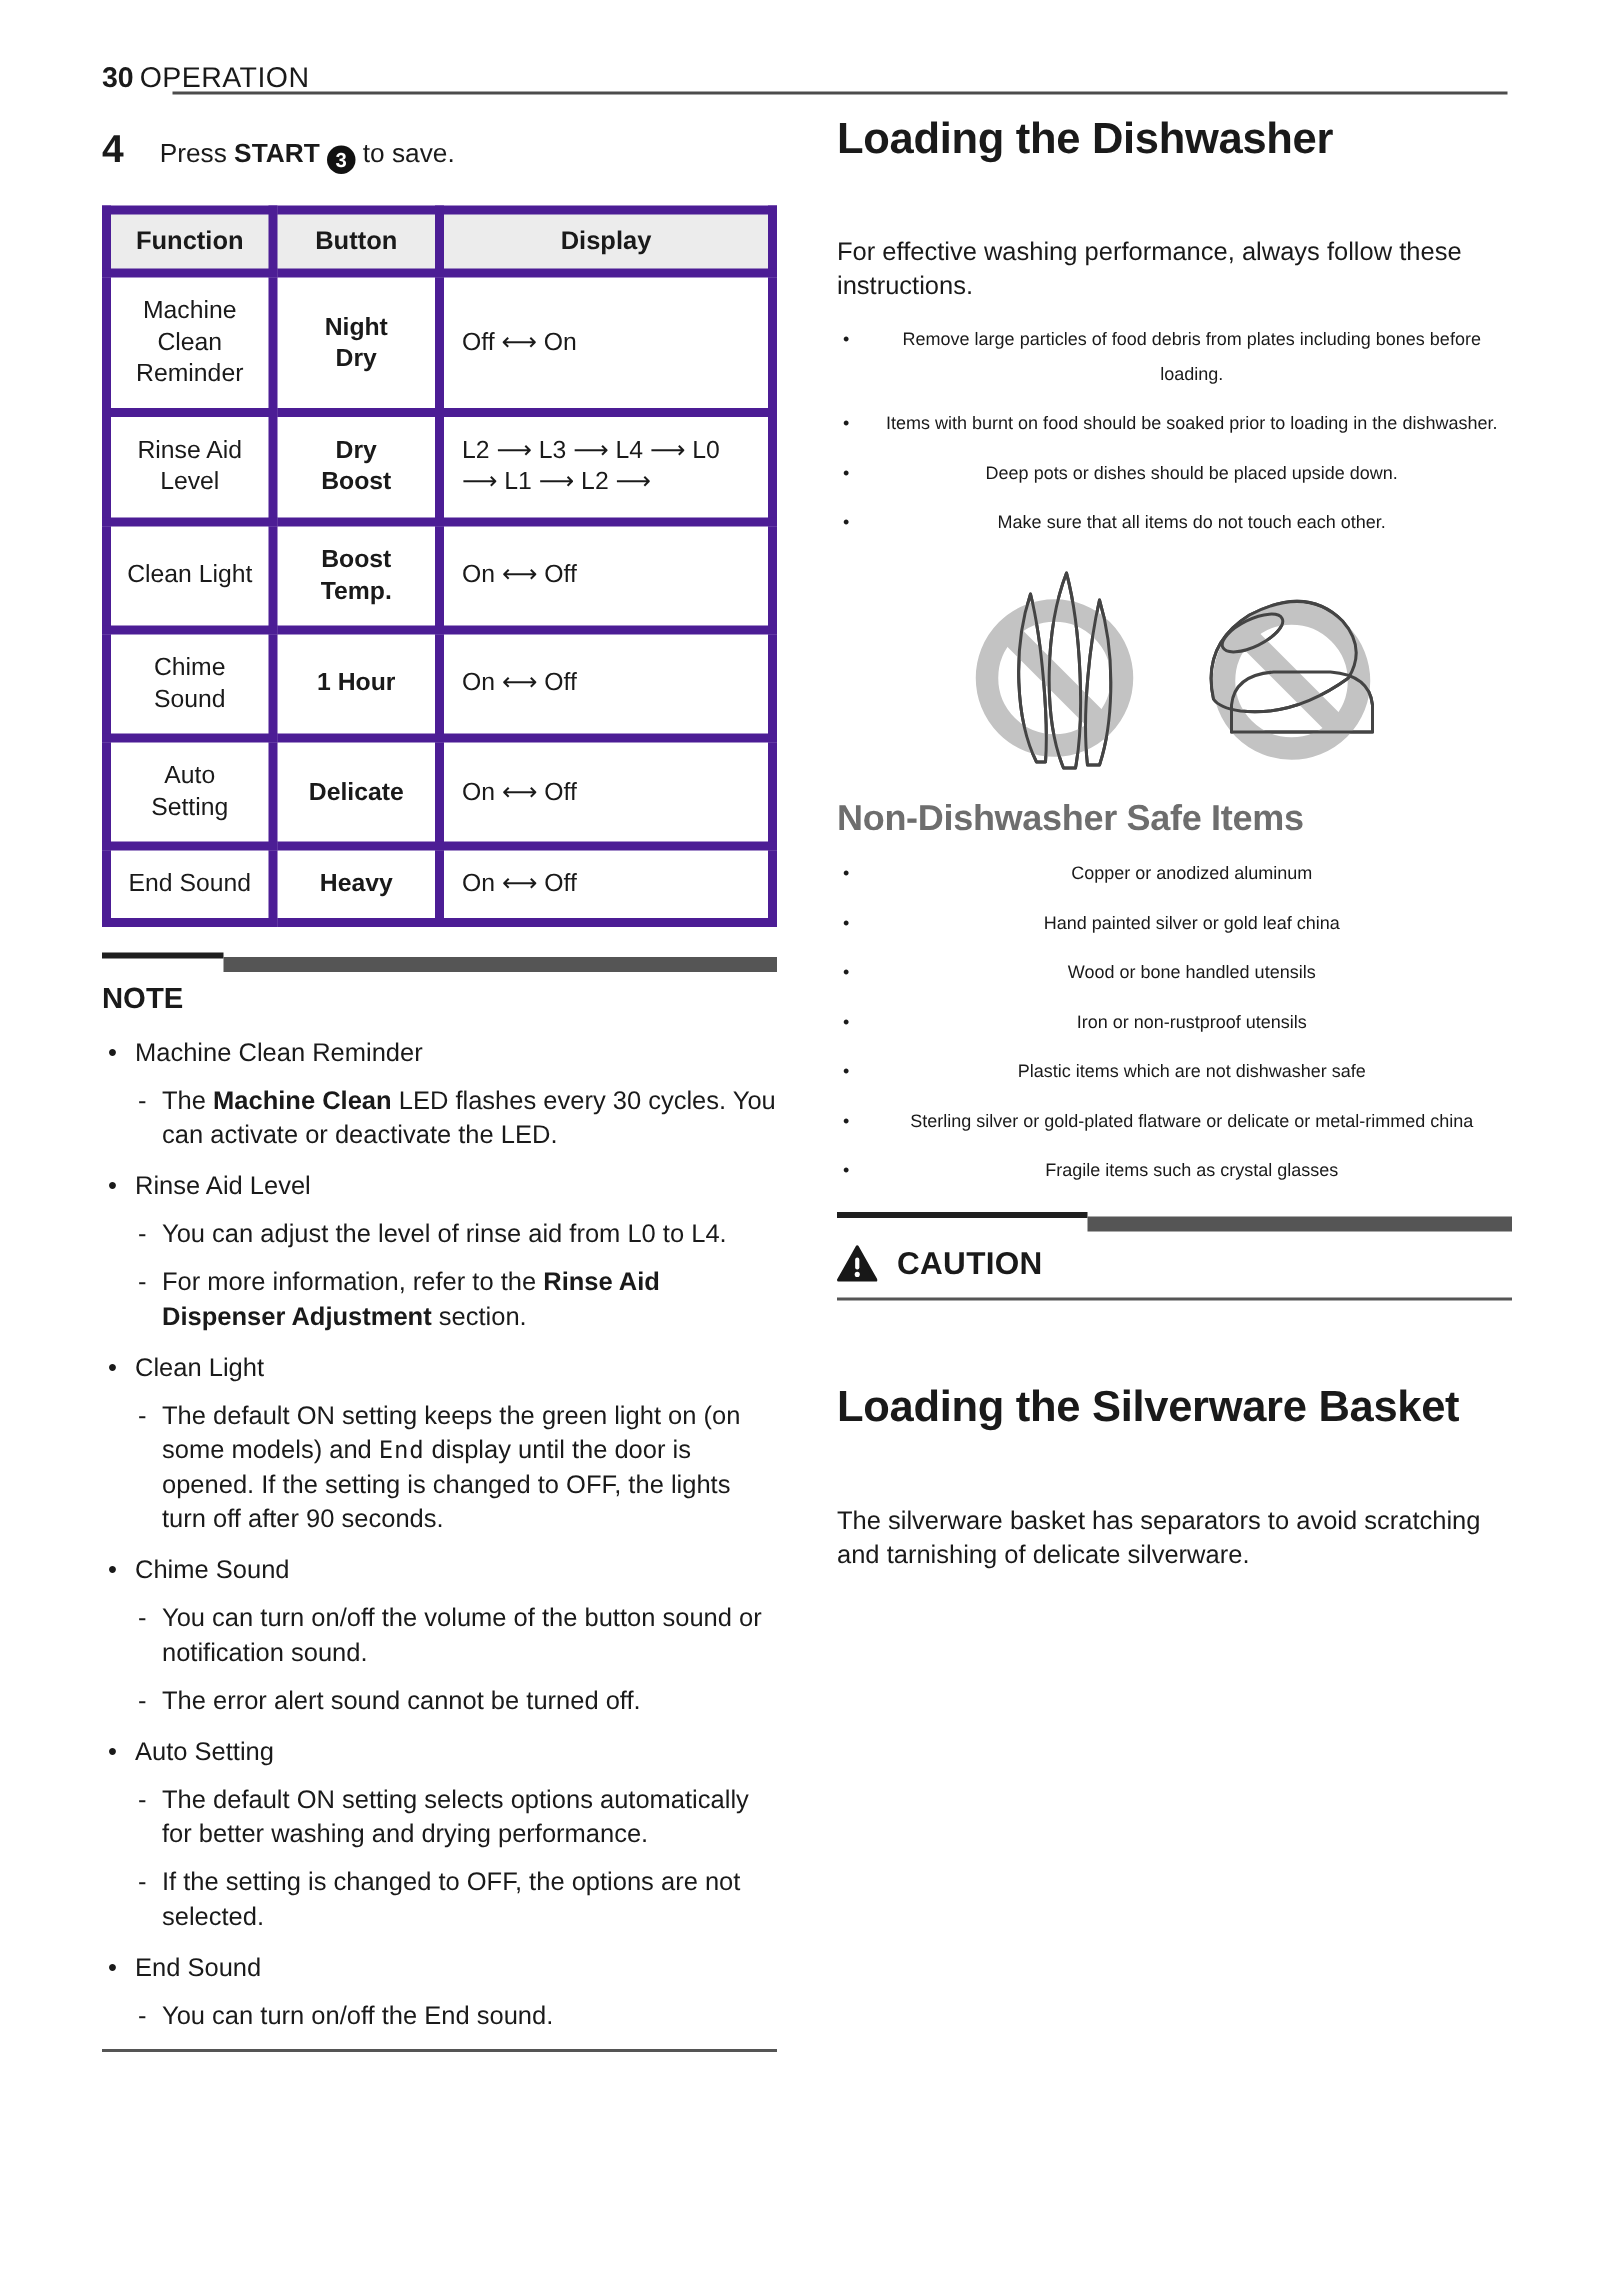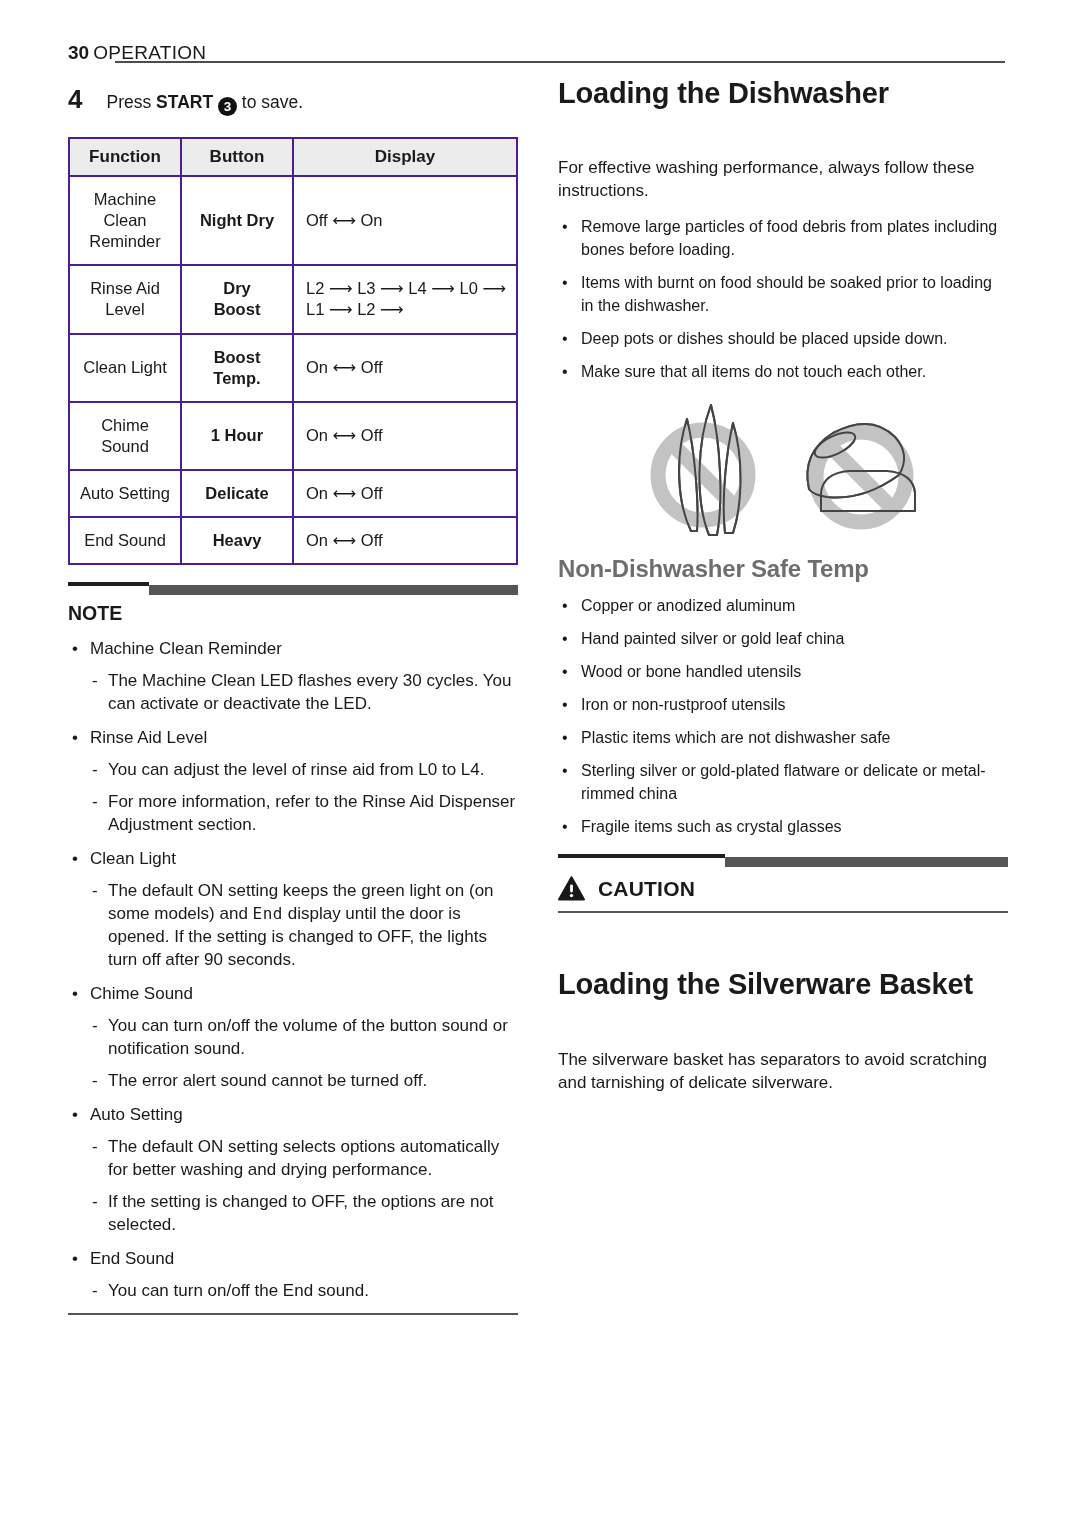--- a/index.html
+++ b/index.html
@@ -27,21 +27,21 @@
   .step-text { font-size:17.5px; }
   .step-text b { font-weight:bold; }
   .num-badge {
     display:inline-flex; width:19px; height:19px; border-radius:50%;
     background:#111; color:#fff; font-size:13.5px; font-weight:bold;
     align-items:center; justify-content:center; vertical-align:-3px;
   }
 
   
   table.settings { width:100%; border-collapse:collapse; margin-top:21px; }
-  table.settings th, table.settings td { border:2px solid #4c1d95; }
+  table.settings th, table.settings td { border:6px solid #4c1d95; }
   table.settings th {
     background:#ececec; font-size:17px; font-weight:bold; padding:8px 4px;
   }
   table.settings col.c1 { width:25%; } table.settings col.c2 { width:25%; } table.settings col.c3 { width:50%; }
   table.settings td { font-size:16.5px; line-height:1.28; vertical-align:middle; }
   td.fn  { text-align:center; padding:12px 8px; }
   td.btn { text-align:center; font-weight:bold; padding:12px 16px; }
   td.dsp { text-align:left; padding:12px 6px 12px 12px; font-family:"Liberation Sans","DejaVu Sans",sans-serif; }
 
   
@@ -56,31 +56,31 @@
   .tone-bar.caution-bar .thick { width:63%; }
 
   
   .note-title { font-size:19.5px; font-weight:bold; margin:7px 0 12px; }
   ul.note-list { list-style:none; }
   ul.note-list > li { position:relative; padding-left:22px; font-size:17px; line-height:23px; margin-bottom:11px; }
   ul.note-list > li::before { content:"•"; position:absolute; left:4px; }
   .subs { margin-top:9px; }
   .sub { position:relative; margin:0 0 9px 2px; padding-left:16px; }
   .sub::before { content:"-"; position:absolute; left:0; }
-  .sub b { font-weight:normal; }
+  .sub b { font-weight:bold; }
   .led {
     font-family:"DejaVu Sans Mono",monospace; font-size:16px; letter-spacing:0.5px;
   }
   .end-rule { margin-top:5px; height:2px; background:#555; }
 
   
   h1.sec { font-size:29px; font-weight:bold; line-height:1.22; margin:0 0 13px; letter-spacing:-0.2px; }
   .intro { font-size:17px; line-height:23px; margin-bottom:13px;margin-top:45px; }
   ul.dots { list-style:none; }
-  ul.dots > li { position:relative; padding-left:23px; font-size:16px; line-height:23px; margin-bottom:10px; }
+  ul.dots > li { position:relative; padding-left:23px; font-size:12px; line-height:23px; margin-bottom:10px;text-align:center; }
   ul.dots > li::before { content:"•"; position:absolute; left:4px; }
 
   .illus { display:flex; justify-content:center; align-items:center; gap:8px; margin:10px 0 12px; }
 
   h2.graysec { font-size:24px; font-weight:bold; color:#6e6e6e; margin:4px 0 11px; letter-spacing:-0.2px; }
 
   .caution-head { display:flex; align-items:center; gap:13px; margin:9px 0 10px; }
   .caution-head .ct { font-size:21px; font-weight:bold; letter-spacing:0.2px; }
 
   .silverware { margin-top:54px; }
@@ -231,21 +231,21 @@
           <line x1="42" y1="52" x2="106" y2="116" stroke-width="15"></line>
         </g>
         <g>
           <path class="dish-line" d="M34,118 L128,118 L128,100 Q126,80 100,78 L62,78 Q36,80 34,100 Z"></path>
           <path class="dish-line" d="M22,96 Q14,60 46,40 Q84,20 108,44 Q124,62 112,82 Q76,108 40,104 Q26,102 22,96 Z"></path>
           <ellipse class="dish-line" cx="48" cy="52" rx="22" ry="9" transform="rotate(-26 48 52)"></ellipse>
         </g>
       </svg>
     </div>
 
-    <h2 class="graysec">Non-Dishwasher Safe Temp</h2>
+    <h2 class="graysec">Non-Dishwasher Safe Items</h2>
     <ul class="dots">
         <li>Copper or anodized aluminum</li>
         <li>Hand painted silver or gold leaf china</li>
         <li>Wood or bone handled utensils</li>
         <li>Iron or non-rustproof utensils</li>
         <li>Plastic items which are not dishwasher safe</li>
         <li>Sterling silver or gold-plated flatware or delicate or metal-rimmed china</li>
         <li>Fragile items such as crystal glasses</li>
       </ul>
 

